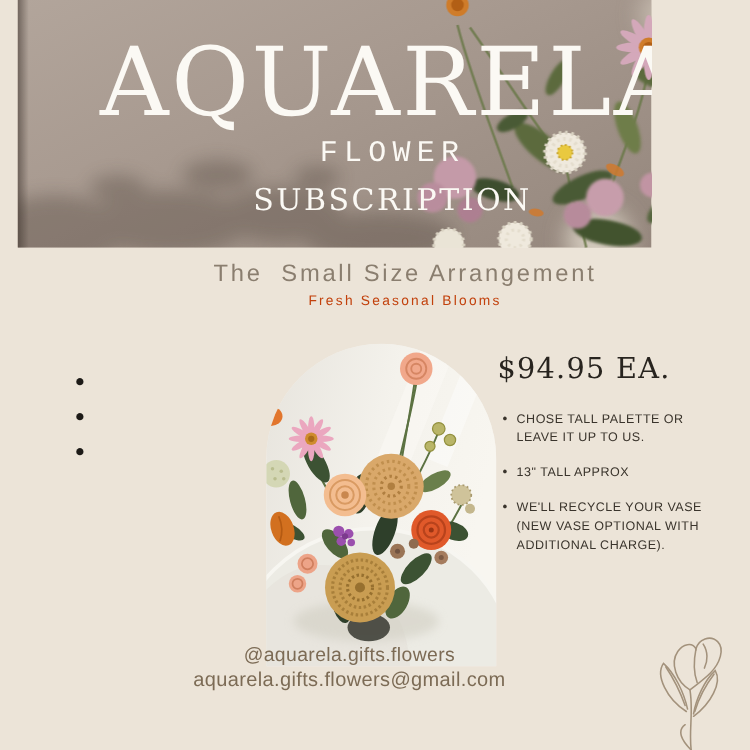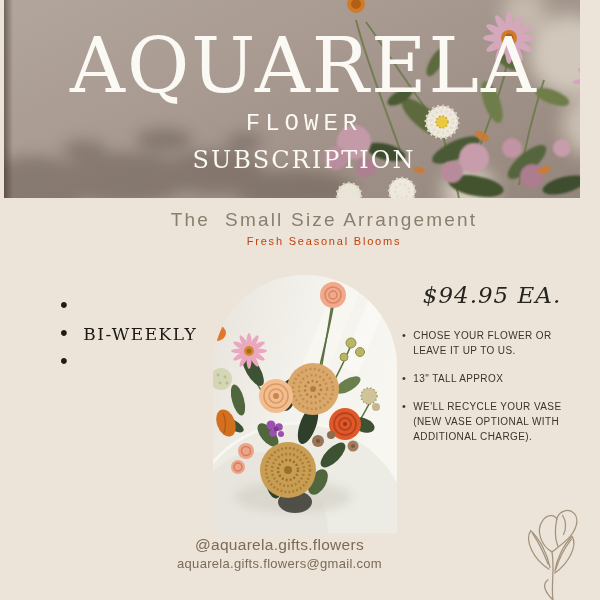--- a/index.html
+++ b/index.html
@@ -3,21 +3,21 @@
 <meta charset="utf-8">
 <style>
   html,body{margin:0;padding:0;}
   .poster{
     position:relative; width:600px; height:600px; overflow:hidden;
     background:#ece4d8;
     font-family:"Liberation Sans", sans-serif;
   }
   
   .hero{
-    position:absolute; left:4px; top:0; width:576px; height:198px; overflow:hidden;
+    position:absolute; left:14px; top:0; width:507px; height:198px; overflow:hidden;
     background:linear-gradient(155deg,#b2a59b 0%,#a89a90 40%,#9c8e84 78%,#94867c 100%);
   }
   .hero-photo-svg{position:absolute; inset:0; filter:blur(.6px);}
   .hero-edge{
     position:absolute; inset:0;
     background:linear-gradient(90deg, rgba(58,48,42,.55) 0px, rgba(58,48,42,0) 9px);
     pointer-events:none;
   }
   .hero-text{
     position:absolute; left:0; top:0; width:600px; text-align:center; color:#fbf9f4;
@@ -52,36 +52,36 @@
   }
   .freq-dot{font-size:20px; line-height:1; margin-right:12px; color:#1d1a17;}
   
   .arch{
     position:absolute; left:213px; top:275px; width:184px; height:258px;
     border-radius:92px 92px 0 0; overflow:hidden; background:#f2efe9;
   }
   .arch svg{display:block;}
   
   .price{
-    position:absolute; left:398px; top:282px; width:188px; text-align:center;
-    font-family:"DejaVu Serif", serif; font-size:23px; letter-spacing:1px; color:#28241f;font-style:italic;
+    position:absolute; left:398px; top:282px; width:188px; text-align:left;
+    font-family:"DejaVu Serif", serif; font-size:23px; letter-spacing:1px; color:#28241f;
   }
   .details-list{
     position:absolute; left:402px; top:328px; width:176px;
     margin:0; padding:0; list-style:none;
   }
   .details-item{
     display:flex; margin-bottom:13px;
     font-size:10px; letter-spacing:.4px; line-height:1.5; color:#3a342c;
   }
   .details-dot{font-size:11px; line-height:1.4; margin-right:7px; color:#3a342c;}
   
-  .footer{position:absolute; left:0; top:536px; width:559px; text-align:center; color:#7c6b55;}
+  .footer{position:absolute; left:0; top:516px; width:559px; text-align:center; color:#7c6b55;}
   .footer-handle{font-size:15.5px; letter-spacing:.3px;}
-  .footer-email{font-size:13px; letter-spacing:.3px; margin-top:2px;}
+  .footer-email{font-size:16px; letter-spacing:.3px; margin-top:2px;}
   
   .lineart{position:absolute; left:512px; top:496px;}
 </style>
 </head>
 <body>
 
 <div class="poster">
 
   <div class="hero">
     <svg class="hero-photo-svg" viewBox="0 0 600 198" width="600" height="198" xmlns="http://www.w3.org/2000/svg">
@@ -230,21 +230,20 @@
     <div class="sub-title">The  Small Size Arrangement</div>
     <div class="sub-sub">Fresh Seasonal Blooms</div>
   </div>
 
   <ul class="freq-list">
     <li class="freq-item">
       <span class="freq-dot">•</span>
     </li>
     <li class="freq-item">
       <span class="freq-dot">•</span>
-      <span>BI-WEEKLY</span>
     </li>
     <li class="freq-item">
       <span class="freq-dot">•</span>
     </li>
   </ul>
 
   <div class="arch">
     <svg viewBox="0 0 184 258" width="184" height="258" xmlns="http://www.w3.org/2000/svg">
       <defs>
         <linearGradient id="wallGrad" x1="0" y1="0" x2="1" y2="0.3">
@@ -393,21 +392,21 @@
         <circle r="4" fill="#97702f"></circle>
       </g>
     </svg>
   </div>
 
   <div class="price">$94.95 EA.</div>
 
   <ul class="details-list">
     <li class="details-item">
       <span class="details-dot">•</span>
-      <span>CHOSE YOUR FLOWER OR LEAVE IT UP TO US.</span>
+      <span>CHOSE TALL PALETTE OR LEAVE IT UP TO US.</span>
     </li>
     <li class="details-item">
       <span class="details-dot">•</span>
       <span>13" TALL APPROX</span>
     </li>
     <li class="details-item">
       <span class="details-dot">•</span>
       <span>WE'LL RECYCLE YOUR VASE (NEW VASE OPTIONAL WITH ADDITIONAL CHARGE).</span>
     </li>
   </ul>

